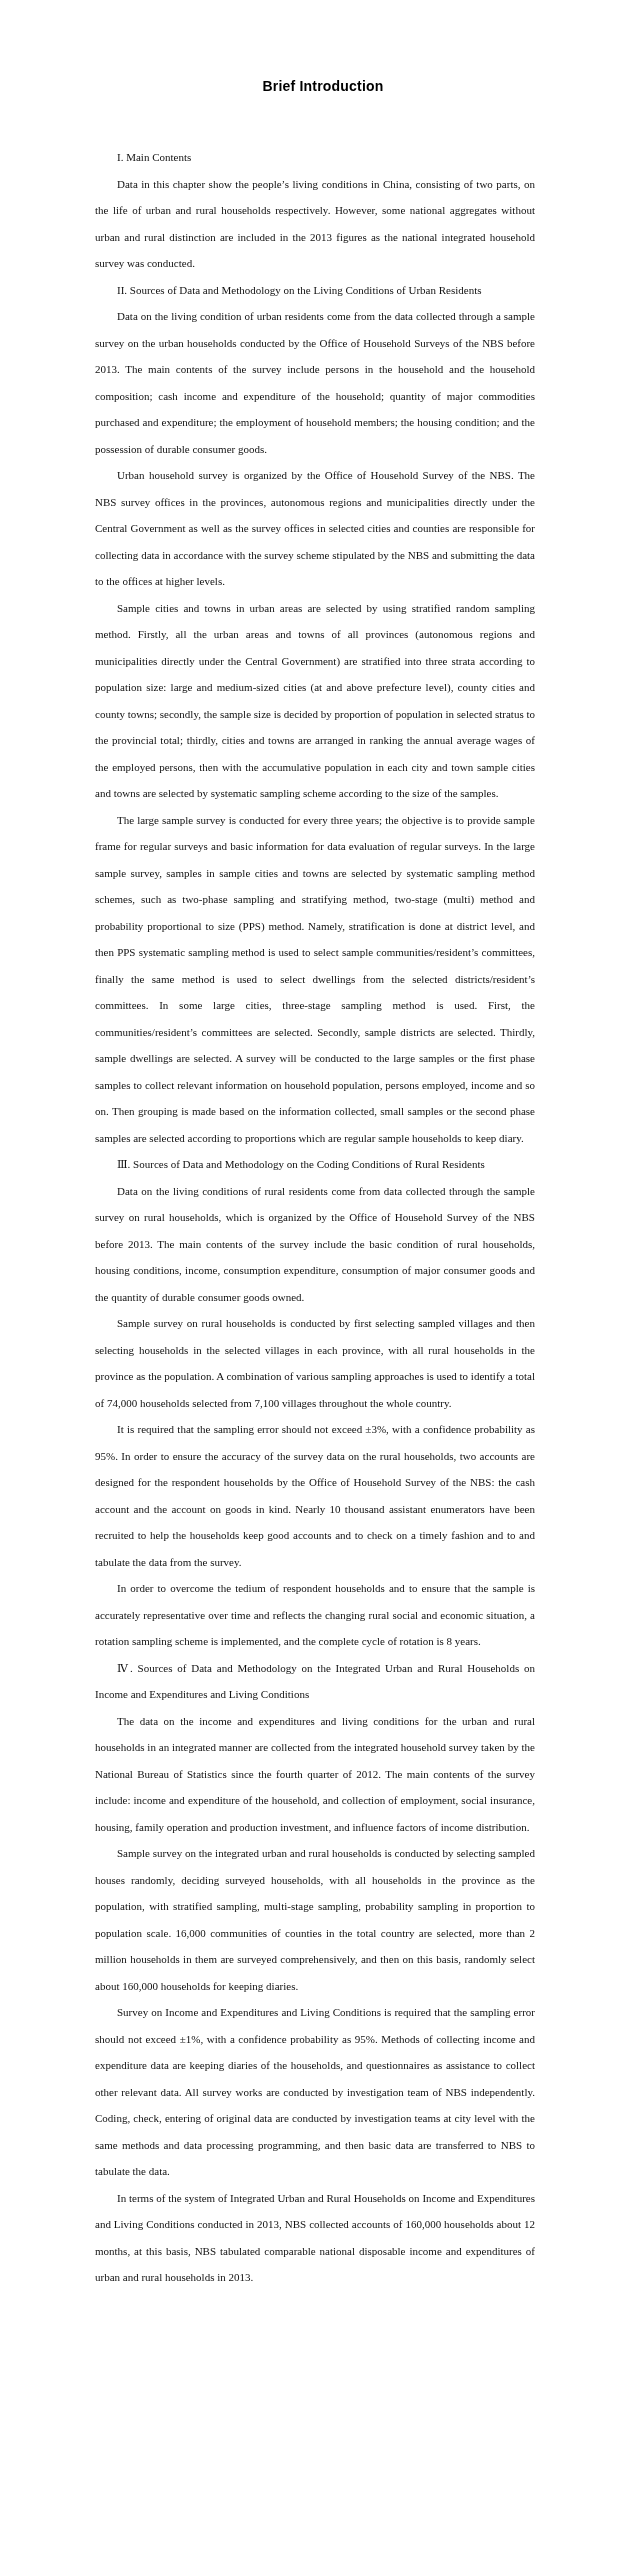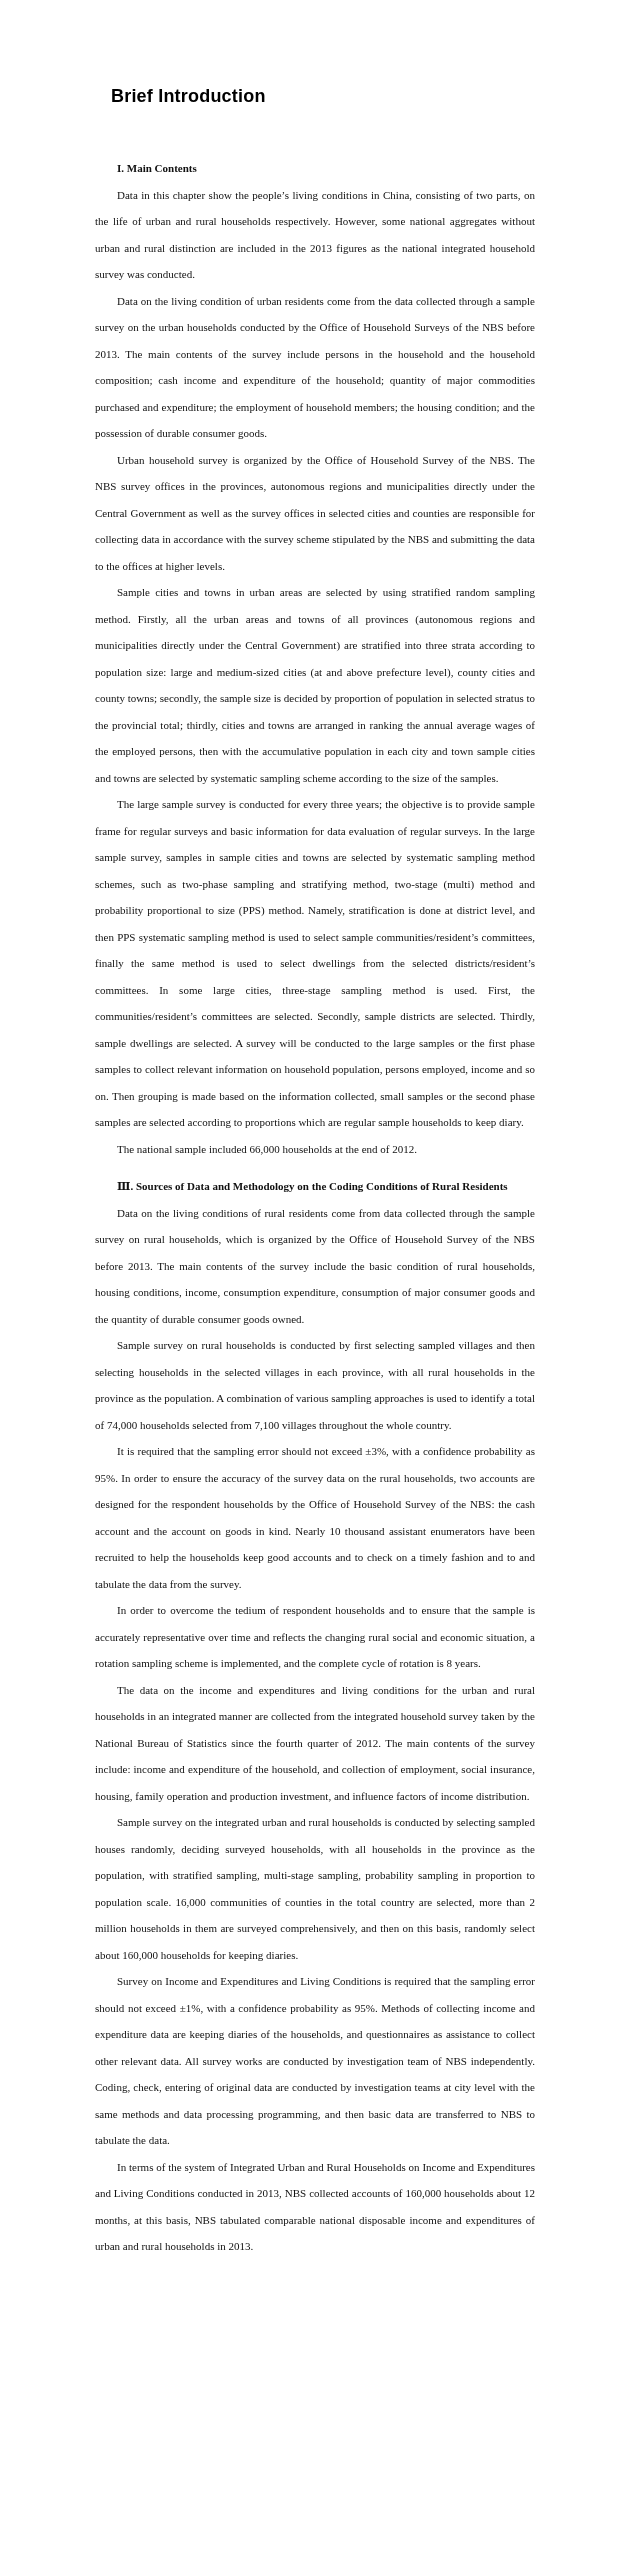--- a/index.html
+++ b/index.html
@@ -9,71 +9,73 @@
     left: 95px;
     top: 0;
     width: 440px;
     color: #111111;
     font-family: "Liberation Serif", "DejaVu Serif", serif;
   }
   .title {
     position: absolute;
     left: 0; width: 440px;
     top: 70px;
+    text-align: center;
     font-family: "Liberation Sans", "DejaVu Sans", sans-serif;
     font-weight: bold;
-    font-size: 18px;
+    font-size: 14px;
     letter-spacing: 0.2px;
     color: #000;
-    margin: 16px;
+    margin: 8px;
   }
   .body {
     position: absolute;
     left: 0; width: 440px;
     top: 144px;
   }
   .heading, .para {
     font-size: 11px;
     line-height: 26.5px;
     margin: 0;
     text-align: justify;
   }
-  .heading { font-weight: bold; text-indent: 22px; color: #111; margin-top: 11px; }
+  .heading { font-weight: normal; text-indent: 22px; color: #111; }
   .para { text-indent: 22px; }
 </style>
 </head>
 <body>
 
 <div class="page">
   <h1 class="title">Brief Introduction</h1>
 
   <div class="body">
 
     <section>
       <p class="heading">I. Main Contents</p>
       <p class="para">Data in this chapter show the people’s living conditions in China, consisting of two parts, on the life of urban and rural households respectively. However, some national aggregates without urban and rural distinction are included in the 2013 figures as the national integrated household survey was conducted.</p>
     </section>
 
     <section>
+      <p class="heading">II. Sources of Data and Methodology on the Living Conditions of Urban Residents</p>
       <p class="para">Data on the living condition of urban residents come from the data collected through a sample survey on the urban households conducted by the Office of Household Surveys of the NBS before 2013. The main contents of the survey include persons in the household and the household composition; cash income and expenditure of the household; quantity of major commodities purchased and expenditure; the employment of household members; the housing condition; and the possession of durable consumer goods.</p>
       <p class="para">Urban household survey is organized by the Office of Household Survey of the NBS. The NBS survey offices in the provinces, autonomous regions and municipalities directly under the Central Government as well as the survey offices in selected cities and counties are responsible for collecting data in accordance with the survey scheme stipulated by the NBS and submitting the data to the offices at higher levels.</p>
       <p class="para">Sample cities and towns in urban areas are selected by using stratified random sampling method. Firstly, all the urban areas and towns of all provinces (autonomous regions and municipalities directly under the Central Government) are stratified into three strata according to population size: large and medium-sized cities (at and above prefecture level), county cities and county towns; secondly, the sample size is decided by proportion of population in selected stratus to the provincial total; thirdly, cities and towns are arranged in ranking the annual average wages of the employed persons, then with the accumulative population in each city and town sample cities and towns are selected by systematic sampling scheme according to the size of the samples.</p>
       <p class="para">The large sample survey is conducted for every three years; the objective is to provide sample frame for regular surveys and basic information for data evaluation of regular surveys. In the large sample survey, samples in sample cities and towns are selected by systematic sampling method schemes, such as two-phase sampling and stratifying method, two-stage (multi) method and probability proportional to size (PPS) method. Namely, stratification is done at district level, and then PPS systematic sampling method is used to select sample communities/resident’s committees, finally the same method is used to select dwellings from the selected districts/resident’s committees. In some large cities, three-stage sampling method is used. First, the communities/resident’s committees are selected. Secondly, sample districts are selected. Thirdly, sample dwellings are selected. A survey will be conducted to the large samples or the first phase samples to collect relevant information on household population, persons employed, income and so on. Then grouping is made based on the information collected, small samples or the second phase samples are selected according to proportions which are regular sample households to keep diary.</p>
-      <p class="para">The national sample included 66,000 households at the end of 2012.</p>
     </section>
 
     <section>
       <p class="heading">Ⅲ. Sources of Data and Methodology on the Coding Conditions of Rural Residents</p>
       <p class="para">Data on the living conditions of rural residents come from data collected through the sample survey on rural households, which is organized by the Office of Household Survey of the NBS before 2013. The main contents of the survey include the basic condition of rural households, housing conditions, income, consumption expenditure, consumption of major consumer goods and the quantity of durable consumer goods owned.</p>
       <p class="para">Sample survey on rural households is conducted by first selecting sampled villages and then selecting households in the selected villages in each province, with all rural households in the province as the population. A combination of various sampling approaches is used to identify a total of 74,000 households selected from 7,100 villages throughout the whole country.</p>
       <p class="para">It is required that the sampling error should not exceed ±3%, with a confidence probability as 95%. In order to ensure the accuracy of the survey data on the rural households, two accounts are designed for the respondent households by the Office of Household Survey of the NBS: the cash account and the account on goods in kind. Nearly 10 thousand assistant enumerators have been recruited to help the households keep good accounts and to check on a timely fashion and to and tabulate the data from the survey.</p>
       <p class="para">In order to overcome the tedium of respondent households and to ensure that the sample is accurately representative over time and reflects the changing rural social and economic situation, a rotation sampling scheme is implemented, and the complete cycle of rotation is 8 years.</p>
     </section>
 
     <section>
+      <p class="heading" style="text-align: justify;">Ⅳ. Sources of Data and Methodology on the Integrated Urban and Rural Households on Income and Expenditures and Living Conditions</p>
       <p class="para">The data on the income and expenditures and living conditions for the urban and rural households in an integrated manner are collected from the integrated household survey taken by the National Bureau of Statistics since the fourth quarter of 2012. The main contents of the survey include: income and expenditure of the household,  and collection of employment, social insurance, housing, family operation and production investment, and influence factors of income distribution.</p>
       <p class="para">Sample survey on the integrated urban and rural households is conducted by selecting sampled houses randomly, deciding surveyed households, with all households in the province as the population, with stratified sampling, multi-stage sampling, probability sampling in proportion to population scale. 16,000 communities of counties in the total country are selected, more than 2 million households in them are surveyed comprehensively, and then on this basis, randomly select about 160,000 households for keeping diaries.</p>
       <p class="para">Survey on Income and Expenditures and Living Conditions is required that the sampling error should not exceed ±1%, with a confidence probability as 95%. Methods of collecting income and expenditure data are keeping diaries of the households, and questionnaires as assistance to collect other relevant data. All survey works are conducted by investigation team of NBS independently. Coding, check, entering of original data are conducted by investigation teams at city level with the same methods and data processing programming, and then basic data are transferred to NBS to tabulate the data.</p>
       <p class="para">In terms of the system of Integrated Urban and Rural Households on Income and Expenditures and Living Conditions conducted in 2013, NBS collected accounts of 160,000 households about 12 months, at this basis, NBS tabulated comparable national disposable income and expenditures of urban and rural households in 2013.</p>
     </section>
   </div>
 </div>
 
 
 </body></html>

